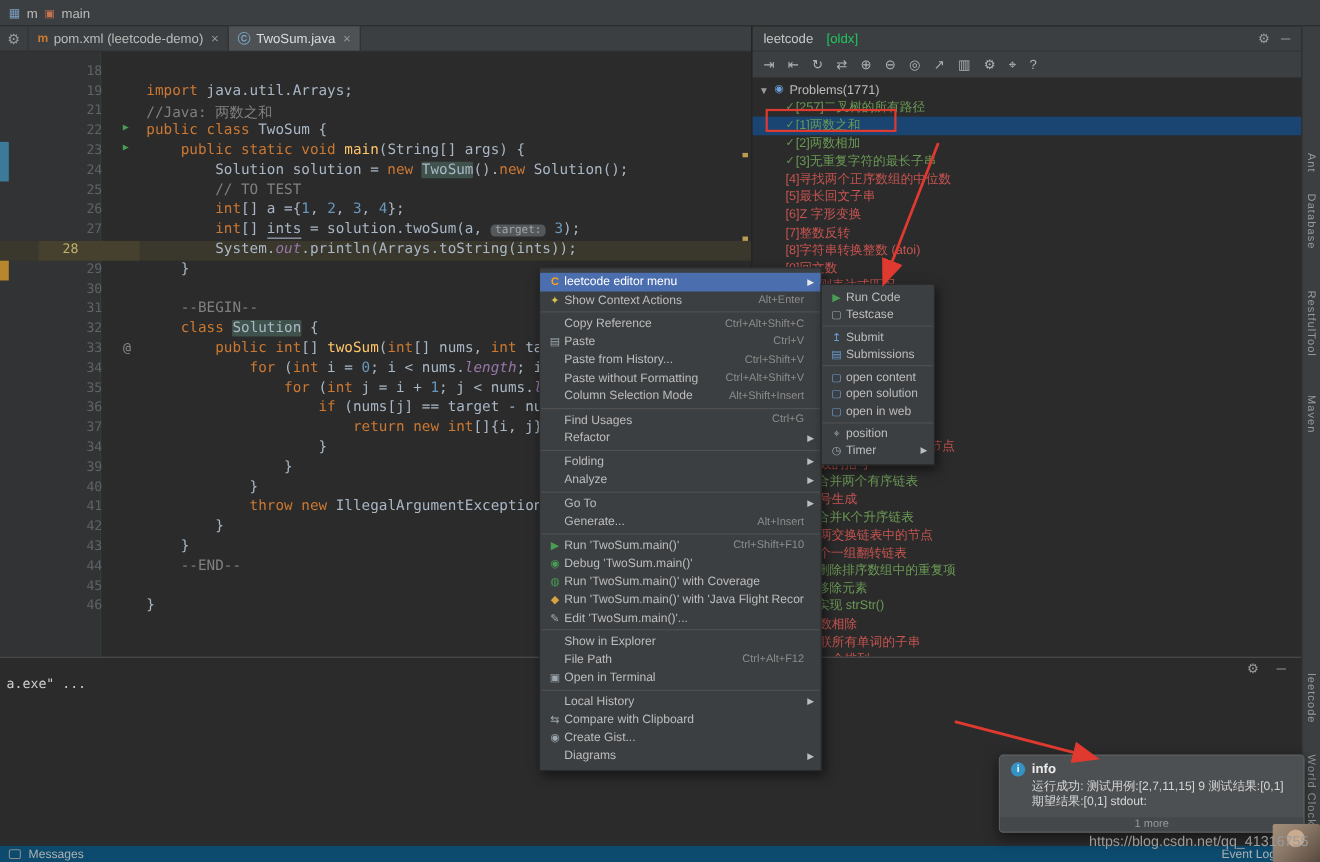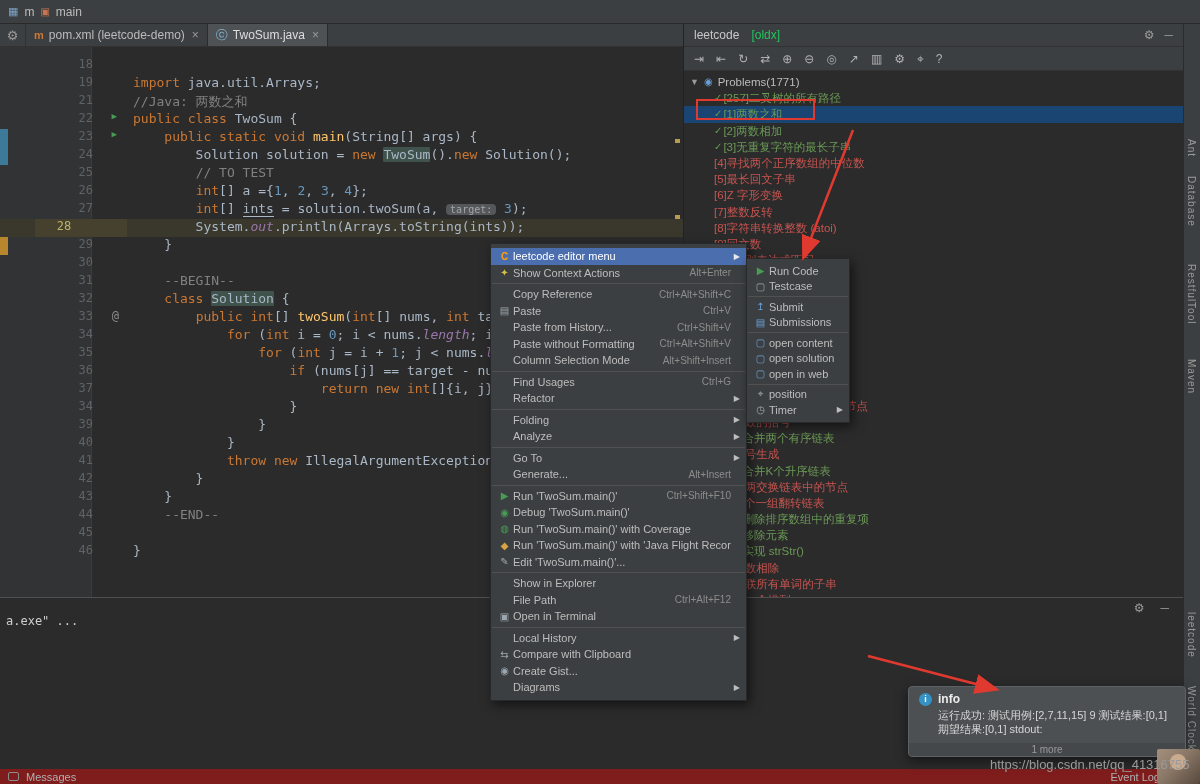--- a/index.html
+++ b/index.html
@@ -88,21 +88,21 @@
   .tcheck { color:#6a9955; margin-right:1px; font-size:10px; }
   .tc-g { color:#6a9955; } .tc-r { color:#c75450; }
 
   
   #bottom { position:absolute; left:0; top:597px; width:1183px; height:171px; background:#2b2b2b; border-top:1px solid #4e5052; }
   #console-icons { position:absolute; right:14px; top:3px; display:flex; gap:16px; color:#9a9a9a; font-size:12px; }
   #console-text { position:absolute; left:6px; top:16px; font:12px "DejaVu Sans Mono", monospace; color:#cfcfcf; }
 
   
   #statusbar { position:absolute; left:0; top:768px; width:1200px; height:16px;
-    background:#7f1d1d; border-top:1px solid #2b2b2b;
+    background:#0c4a6e; border-top:1px solid #2b2b2b;
     display:flex; align-items:center; gap:7px; padding:0 8px; font-size:11px; color:#b0b0b0; }
   .sb-bubble { width:11px; height:9px; border:1px solid #8c8c8c; border-radius:2px; }
   #sb-right { position:absolute; right:40px; top:2px; color:#b0b0b0; }
 
   
   #rstrip { position:absolute; left:1183px; top:24px; width:17px; height:744px;
     background:#3c3f41; border-left:1px solid #2b2b2b; }
   .vlab { position:absolute; left:2px; writing-mode:vertical-rl; font-size:10px; color:#9a9a9a; letter-spacing:1px; }
 
   

